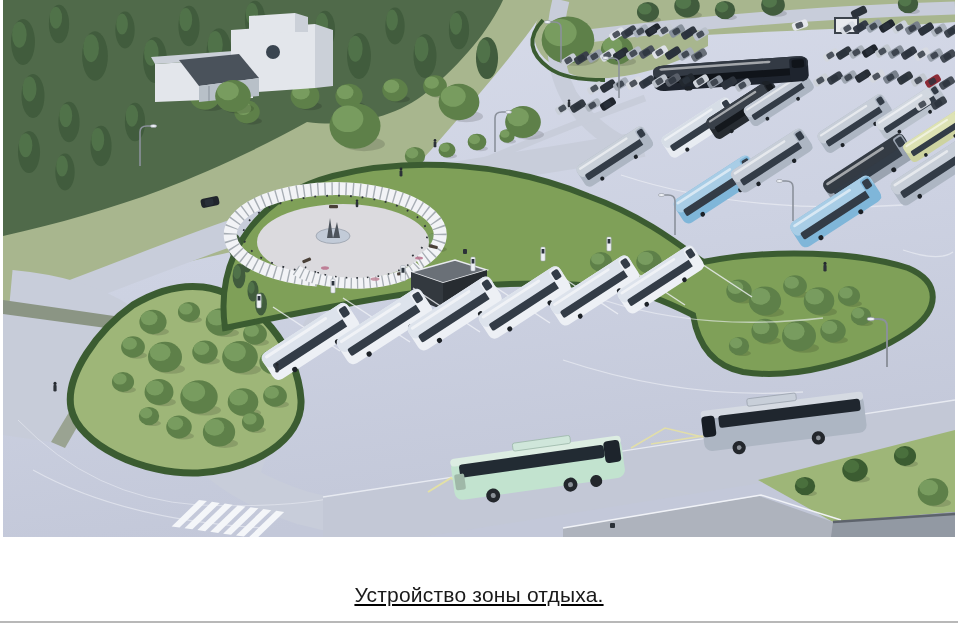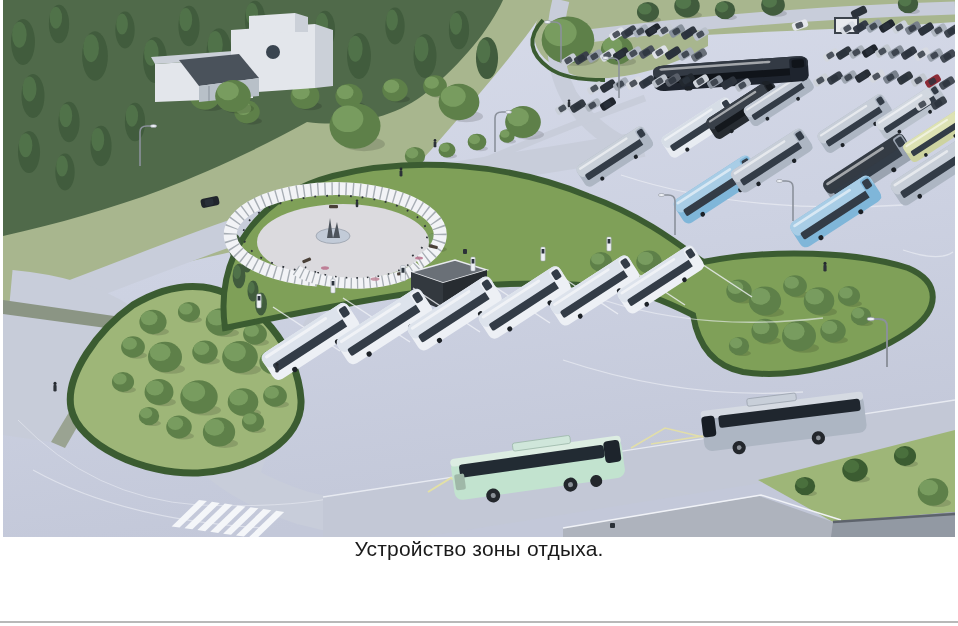--- a/index.html
+++ b/index.html
@@ -1,20 +1,20 @@
 <!DOCTYPE html>
 <html style="--page: #ffffff; --caption: #1a1a1a; --divider: #b8b8b8; --pavement: #cdd2e2; --pavement-deep: #c2c7d8; --road: #c8cdda; --road-dark: #c3c8d6; --lawn: #a8b68e; --grass: #7fa058; --grass-light: #9eb678; --hedge: #3b5c31; --forest: #506a4a; --tree-dark: #415c3d; --tree-mid: #5e8049; --tree-light: #7da163; --marking: #f0f2f7; --lamp: #8b919b; --wall: #e3e6eb; --wall-shade: #cbd0d8; --roof-dark: #4a525b; --box-dark: #33393f; --box-side: #272c31; --box-top: #6a7077; --bus-white: #edf0f5; --bus-glass: #333c47; --bus-roof: #dde3ec; --bus-mint: #c2e3cf; --bus-mint-roof: #dcede2; --bus-silver: #adb6c3; --bus-blue: #7fb6d9; --bus-dark: #262b31; --bus-navy: #1e242e; --bus-yellow: #cdd3a0; --accent-yellow: #e6e2a0; --platform: #aeb3bd; --platform-dark: #9299a3; --fountain: #c2cbd8;"><head>
 <meta charset="utf-8">
 <style>
   html,body{margin:0;padding:0;background:#888;}
   .page{position:relative;width:958px;height:626px;background:var(--page,#fff);margin:0 auto;overflow:hidden;
         font-family:"Liberation Sans",sans-serif;}
   .render{position:absolute;left:3px;top:0;width:952px;height:537px;margin:0;}
   .render svg{display:block;width:100%;height:100%;}
-  .caption-band{position:absolute;left:0;top:537px;width:958px;height:70px;display:flex;align-items:flex-start;justify-content:center;}
+  .caption-band{position:absolute;left:0;top:537px;width:958px;height:70px;display:flex;align-items:flex-end;justify-content:center;text-decoration:underline;}
   .caption{color:var(--caption,#1a1a1a);font-size:21px;letter-spacing:.2px;}
   .divider{position:absolute;left:0;bottom:3px;width:958px;height:2px;background:var(--divider,#b8b8b8);}
 
   
   svg{--car-body:#9aa2ae;--bus-body:var(--bus-white);--bus-glass2:var(--bus-glass);--bus-top:var(--bus-roof);
       --tree-base:var(--tree-mid);--tree-lite:var(--tree-light);}
   .lawn{fill:var(--lawn);}
   .grass{fill:var(--grass);}
   .grassL{fill:var(--grass-light);}
   .forest{fill:var(--forest);}

